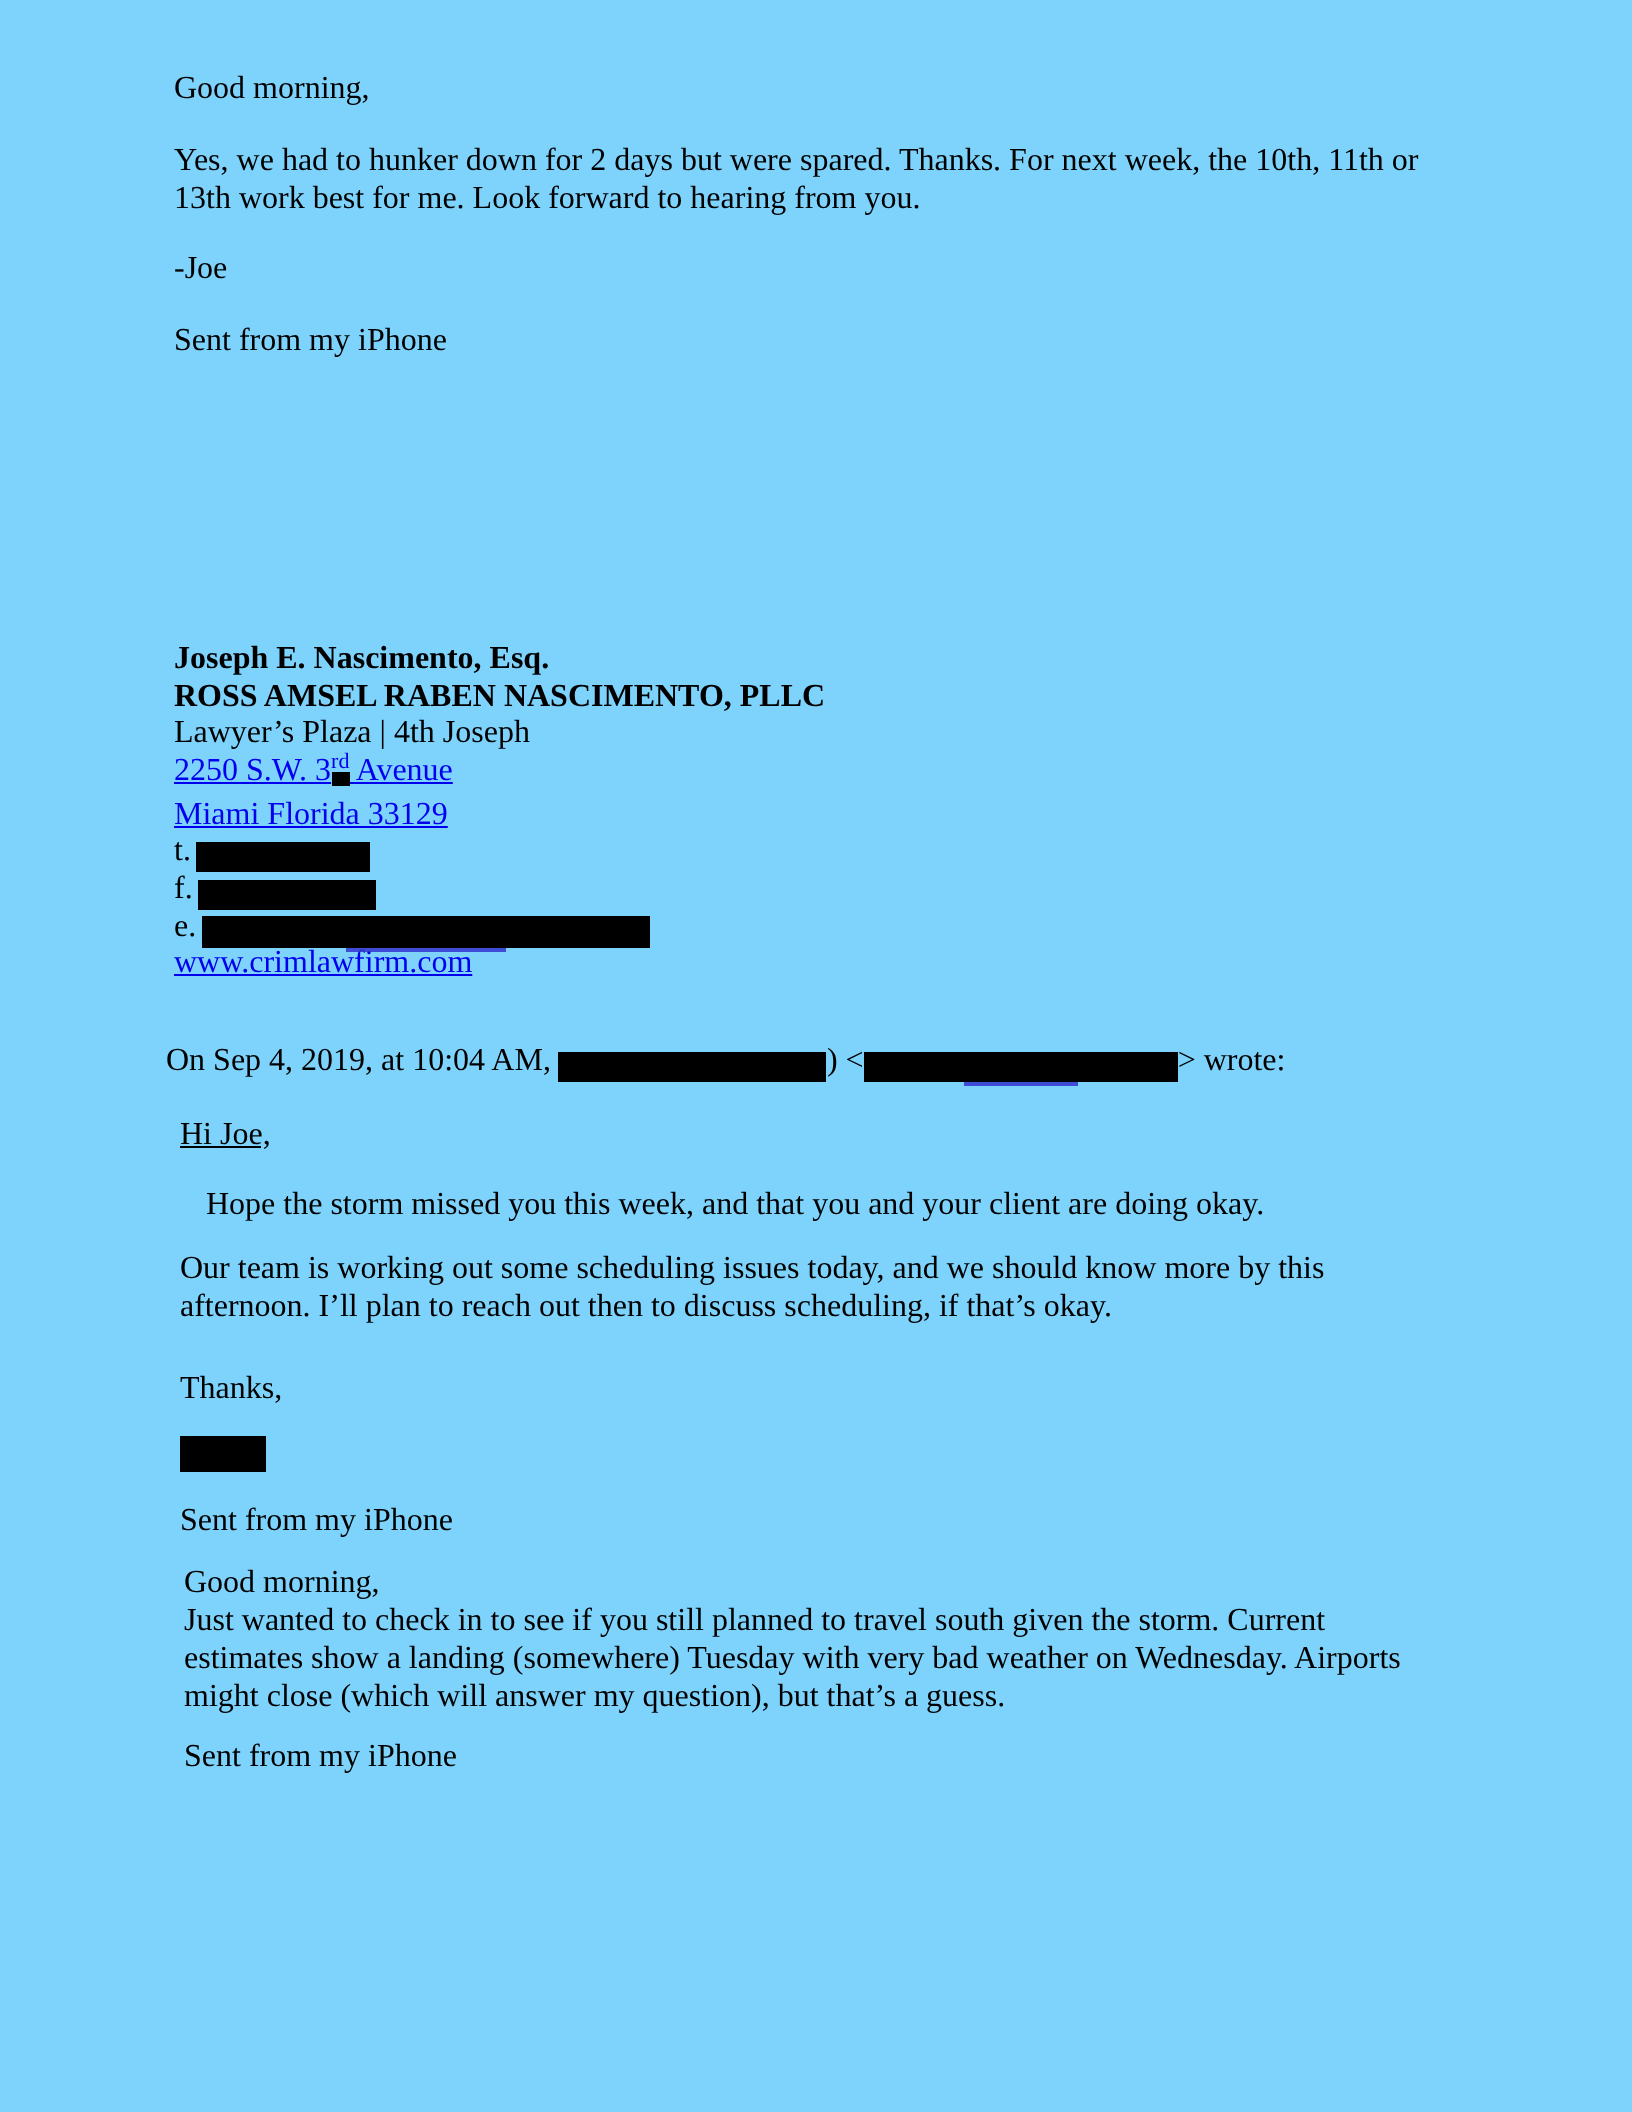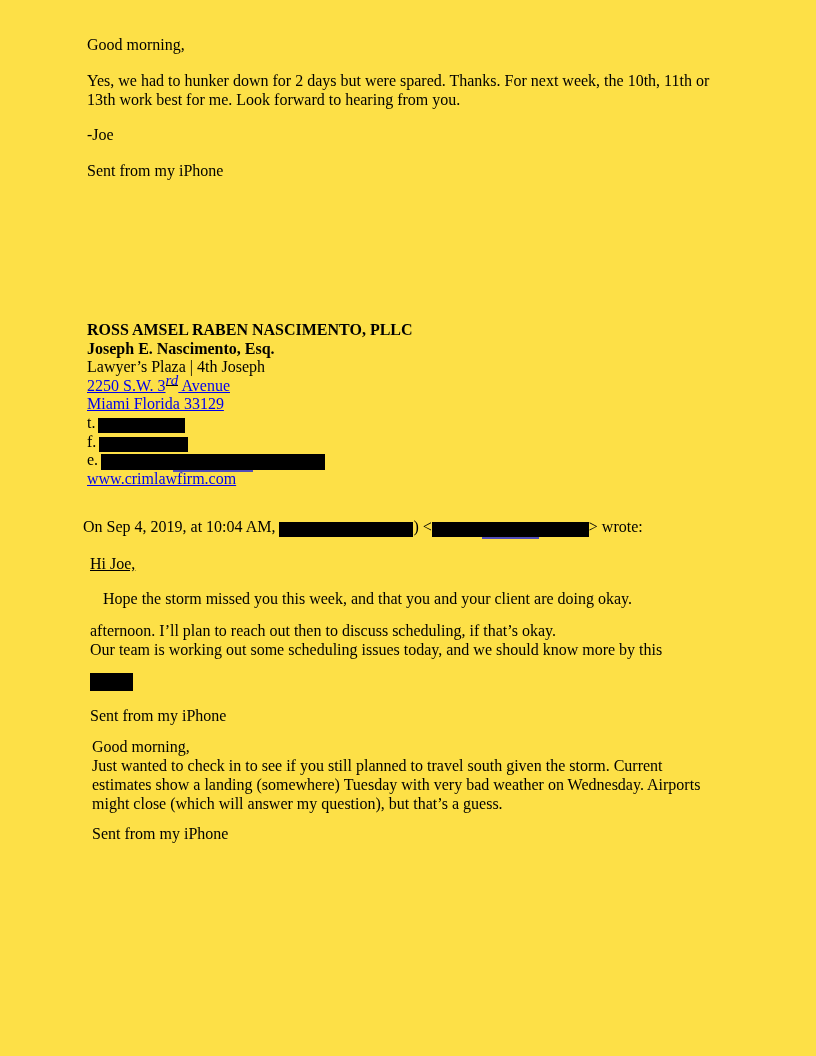--- a/index.html
+++ b/index.html
@@ -1,41 +1,40 @@
 <!DOCTYPE html>
 <html><head>
 <meta charset="utf-8">
 <style>
   * { margin:0; padding:0; box-sizing:border-box; }
   html,body { background:#ffffff; }
   .page {
     position:relative;
     width:816px; height:1056px;
-    background:#fde047;
+    background:#7dd3fc;
     color:#000000;
     font-family:"Liberation Serif", serif;
     font-size:16px;
     line-height:19px;
     padding:35px 60px 0 87px;
     overflow:hidden;
   }
   .line { white-space:nowrap; }
   a.elink {
     color:#0000EE;
     text-decoration:underline;
     cursor:pointer;
   }
   .sup {
     display:inline-block;
-    font-size:15px;
+    font-size:11px;
     line-height:10px;
     position:relative;
     top:-6px;
-    border-bottom:1px solid #000000;
-    font-style:italic;
+    border-bottom:7px solid #000000;
   }
   .redact {
     display:inline-block;
     background:#000000;
     vertical-align:text-bottom;
     margin-bottom:-2px;
     position:relative;
   }
   .redact.peek::after {
     content:"";
@@ -79,42 +78,43 @@
   <div class="para-yes">
     <div class="line">Yes, we had to hunker down for 2 days but were spared. Thanks. For next week, the 10th, 11th or</div>
     <div class="line">13th work best for me. Look forward to hearing from you.</div>
   </div>
 
   <div class="line signoff">-Joe</div>
 
   <div class="line sent-1">Sent from my iPhone</div>
 
   <div class="signature">
+    <div class="line sig-bold">Joseph E. Nascimento, Esq.</div>
     <div class="line sig-bold">ROSS AMSEL RABEN NASCIMENTO, PLLC</div>
-    <div class="line sig-bold">Joseph E. Nascimento, Esq.</div>
     <div class="line">Lawyer’s Plaza | 4th Joseph</div>
     <div class="line"><a class="elink"><span>2250 S.W. 3</span><span class="sup">rd</span><span> Avenue</span></a></div>
     <div class="line"><a class="elink">Miami Florida 33129</a></div>
     <div class="line"><span>t.</span><span class="redact bar-phone"></span></div>
     <div class="line"><span>f.</span><span class="redact bar-fax"></span></div>
     <div class="line"><span>e.</span><span class="redact peek bar-email"></span></div>
     <div class="line"><a class="elink">www.crimlawfirm.com</a></div>
   </div>
 
   <div class="line attr-1"><span>On Sep 4, 2019, at 10:04 AM, </span><span class="redact bar-q1a"></span><span>) &lt;</span><span class="redact peek bar-q1b"></span><span>&gt; wrote:</span></div>
 
   <div class="line q1-greet">Hi Joe,</div>
 
   <div class="line q1-p1">Hope the storm missed you this week, and that you and your client are doing okay.</div>
 
   <div class="q1-p2">
+    <div class="line">Our team is working out some scheduling issues today, and we should know more by this</div>
     <div class="line">afternoon. I’ll plan to reach out then to discuss scheduling, if that’s okay.</div>
-    <div class="line">Our team is working out some scheduling issues today, and we should know more by this</div>
   </div>
 
+  <div class="line q1-thanks">Thanks,</div>
 
   <span class="bar-name"></span>
 
   <div class="line sent-2">Sent from my iPhone</div>
 
 
   <div class="line q2-greet">Good morning,</div>
 
   <div class="q2-body">
     <div class="line">Just wanted to check in to see if you still planned to travel south given the storm. Current</div>

